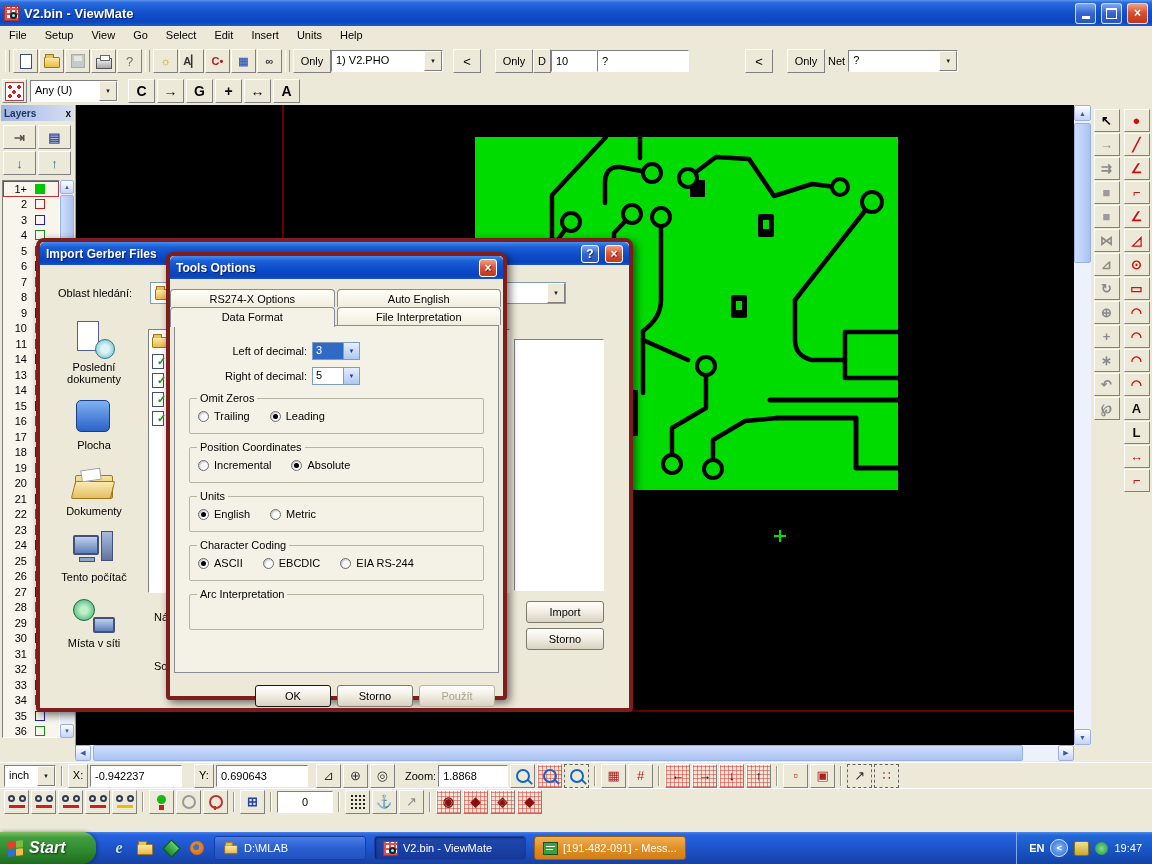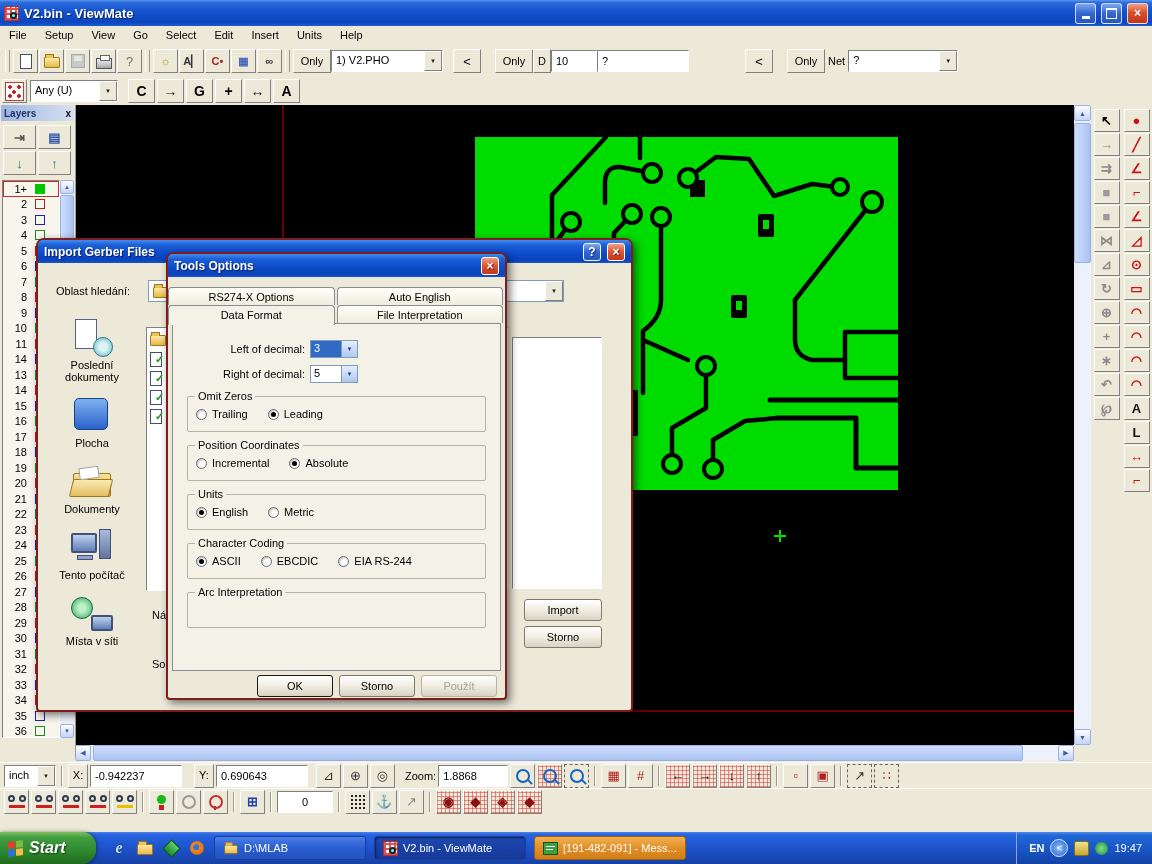--- a/index.html
+++ b/index.html
@@ -94,21 +94,21 @@
   .sbt{width:100%;background:linear-gradient(90deg,#CFDEFC,#AAC2F2);border:1px solid #98B1E4;border-radius:2px;box-sizing:border-box}
   .sbh{background:#EDF1FB;display:flex;align-items:center}
   .sbb-h{width:16px;height:100%;background:linear-gradient(#FDFEFF,#C6D3F7);border:1px solid #98B1E4;border-radius:2px;
        color:#3C5BA8;font-size:7px;display:flex;align-items:center;justify-content:center;box-sizing:border-box}
   .sbt-h{height:100%;background:linear-gradient(#CFDEFC,#AAC2F2);border:1px solid #98B1E4;border-radius:2px;box-sizing:border-box}
   
   .vtools{right:0;top:105px;width:61px;height:652px;background:#ECE9D8;display:flex;gap:4px;justify-content:center;padding-top:4px;box-sizing:border-box}
   .vcol{display:flex;flex-direction:column;gap:1px;align-items:center}
   .vcol .tbtn{width:26px;height:23px}
   
-  .xpwin{position:absolute;background:#ECE9D8;border:2px solid #7f1d1d;border-radius:8px 8px 4px 4px;
+  .xpwin{position:absolute;background:#ECE9D8;border:4px solid #7f1d1d;border-radius:8px 8px 4px 4px;
          box-shadow:3px 3px 8px rgba(0,0,0,.55);box-sizing:border-box}
   .xptitle{height:23px;border-radius:5px 5px 0 0;display:flex;align-items:center;gap:6px;padding:0 6px;
     background:linear-gradient(180deg,#418CF0 0%,#1D5FD6 22%,#0C4ACA 60%,#0A43BA 88%,#1A55CC 100%);
     color:#fff;font-weight:bold;font-size:12px;text-shadow:1px 1px 1px rgba(0,0,40,.6)}
   .xptitle .sp{flex:1}
   .dbtn{width:18px;height:18px;border-radius:3px;border:1px solid #fff;display:flex;align-items:center;justify-content:center;
         color:#fff;font-weight:bold;font-size:12px;background:linear-gradient(#7CA8F0,#3465D0 50%,#2756BE);box-sizing:border-box}
   .dbtn.red{background:linear-gradient(#F0A086,#E05838 45%,#C03818)}
   .xpbtn{height:22px;min-width:76px;font-size:11px;font-family:"Liberation Sans",sans-serif;
     background:linear-gradient(#FFFFFF,#F2EFE4 45%,#D8D2C2);border:1px solid #7E7A6E;border-radius:3px;padding:0 12px;box-sizing:border-box}
@@ -902,21 +902,21 @@
                   <span>EIA RS-244</span>
                 </span>
               </div>
           </div>
 
           <div class="grp">
             <span class="t">Arc Interpretation</span>
           </div>
         </div>
     </div>
-    <div style="display:flex;justify-content:flex-end;gap:6px;padding:4px 8px 0">
+    <div style="display:flex;justify-content:flex-end;gap:6px;padding:12px 8px 0">
       <button class="xpbtn default">OK</button>
       <button class="xpbtn">Storno</button>
       <button class="xpbtn disabled">Použít</button>
     </div>
   </div>
 </div>
 
 <div class="abs sbar" style="top:762px">
   <span class="combo" style="width:52px">
     <span class="cv">inch</span>

